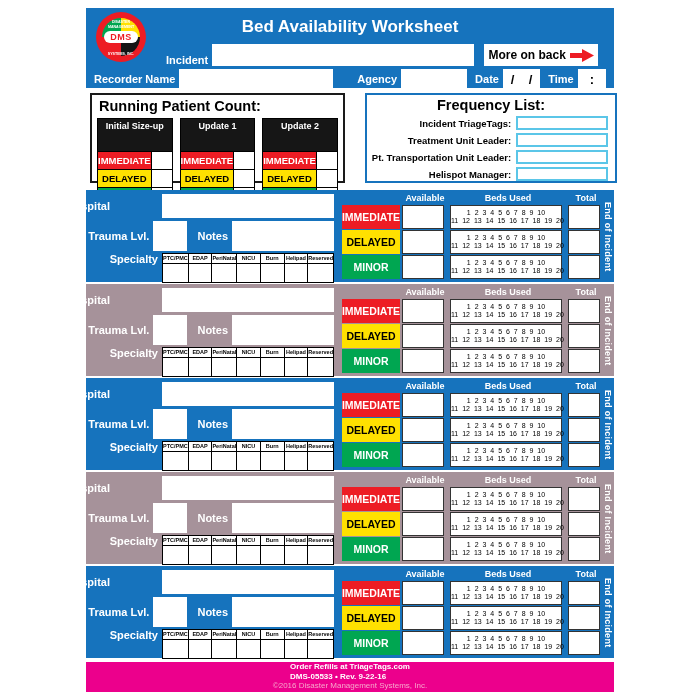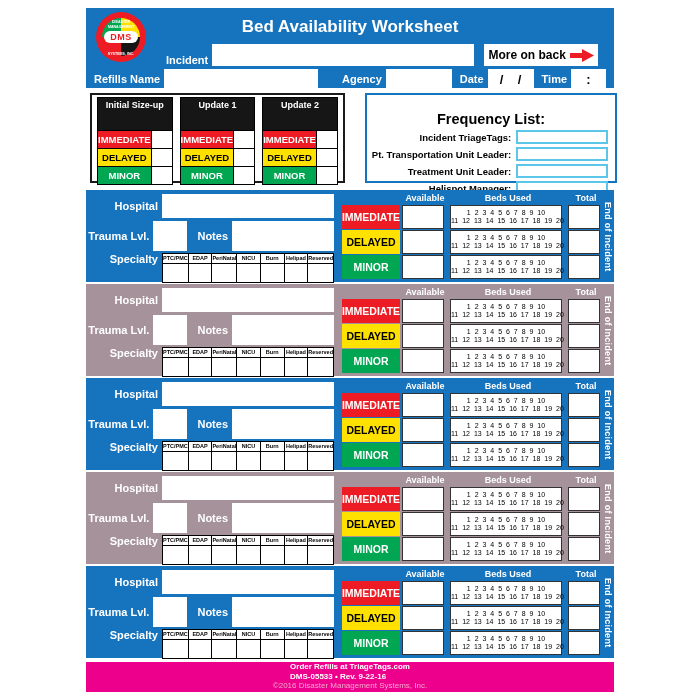--- a/index.html
+++ b/index.html
@@ -33,32 +33,32 @@
   .rpc-table { flex:1; border:1px solid #000; }
   .rpc-head { background:#161616; color:#fff; font-weight:bold; font-size:9px; text-align:center; line-height:15px; height:32px; white-space:nowrap; }
   .rpc-row { display:flex; height:18px; border-top:1px solid #000; }
   .chip { display:flex; align-items:center; justify-content:center; font-weight:bold; }
   .rpc-row .chip { flex:1; font-size:9.5px; }
   .rpc-cell { width:21px; background:#fff; border-left:1px solid #000; }
   .chip-0 { background:var(--red,#ED1C24); color:#fff; }
   .chip-1 { background:var(--yellow,#FFE100); color:#000; }
   .chip-2 { background:var(--green,#00A651); color:#fff; }
 
-  .freq-box { flex:1; border:2px solid var(--blue,#1673BD); margin-left:20px; margin-right:2px; padding:15px 5px; }
+  .freq-box { flex:1; border:2px solid var(--blue,#1673BD); margin-left:20px; margin-right:2px; padding:1px 5px; }
   .freq-title { text-align:center; font-weight:bold; font-size:14.5px; margin:1px 0 3px; }
   .freq-row { display:flex; align-items:center; justify-content:flex-end; gap:5px; margin:0 2px 3px 0; }
   .freq-label { font-weight:bold; font-size:9.5px; text-align:right; white-space:nowrap; }
   .freq-input { width:92px; height:14px; border:2px solid var(--cyan,#5BC6E8); background:#fff; }
 
   
   .hblock { height:92px; margin-top:2px; display:flex; position:relative; }
   .hblock.blue { background:var(--blue,#1673BD); }
   .hblock.mauve { background:var(--mauve,#A6929A); }
   .hb-left { width:250px; padding-top:4px; }
-  .hb-row { display:flex; align-items:center; justify-content:flex-end; }
+  .hb-row { display:flex; align-items:center; justify-content:flex-end;gap:48px; }
   .hb-label { color:#fff; font-weight:bold; font-size:11px; margin-right:4px; white-space:nowrap; }
   .hosp-input { width:172px; height:24px; background:#fff; border:none; margin-right:2px; }
   .hb-row2 { margin-top:2px; height:32px; display:flex; align-items:center; justify-content:flex-end; }
   .trauma-box { width:34px; height:30px; background:#fff; margin-right:10px; }
   .notes-box { width:102px; height:30px; background:#fff; border:none; margin-right:2px; }
   .hb-row3 { margin-top:1px; display:flex; align-items:flex-start; justify-content:flex-end; }
   .spec-table { display:flex; width:172px; margin-right:2px; }
   .spec-col { flex:1; margin-left:-1px; }
   .spec-col:first-child { margin-left:0; }
   .spec-head { height:11px; background:#fff; border:1px solid #000; font-size:5.5px; font-weight:bold; text-align:center; line-height:9px; white-space:nowrap; overflow:hidden; color:#000; }
@@ -102,33 +102,34 @@
       <span class="incident-label">Incident</span>
       <input type="text" class="incident-input" style="">
       <div class="more-back">
         <span>More on back</span>
         <svg width="24" height="13" viewBox="0 0 24 13">
             <polygon points="0,4 12,4 12,0 24,6.5 12,13 12,9 0,9" fill="#ED1C24"></polygon>
           </svg>
       </div>
     </div>
     <div class="recorder-row">
-      <span>Refills Name</span>
+      <span>Recorder Name</span>
       <input type="text" class="recorder-input" style="">
       <span style="margin-left:20px">Agency</span>
       <input type="text" class="agency-input" style="">
       <span style="margin-left:4px">Date</span>
       <div class="mark-box date-box">/    /</div>
       <span style="margin-left:4px">Time</span>
       <div class="mark-box time-box">:</div>
     </div>
   </div>
 
   <div class="counts">
     <div class="rpc-box">
+      <div class="rpc-title">Running Patient Count:</div>
       <div class="rpc-tables">
           <div class="rpc-table">
             <div class="rpc-head">Initial Size-up</div>
             <div class="rpc-row">
               <div class="chip chip-0">IMMEDIATE</div>
               <div class="rpc-cell"></div>
             </div>
             <div class="rpc-row">
               <div class="chip chip-1">DELAYED</div>
               <div class="rpc-cell"></div>
@@ -171,25 +172,25 @@
         </div>
     </div>
     <div class="freq-box">
       <div class="freq-title">Frequency List:</div>
       <div>
           <div class="freq-row">
             <span class="freq-label">Incident TriageTags:</span>
             <input type="text" class="freq-input" style="">
           </div>
           <div class="freq-row">
+            <span class="freq-label">Treatment Unit Leader:</span>
+            <input type="text" class="freq-input" style="">
+          </div>
+          <div class="freq-row">
             <span class="freq-label">Pt. Transportation Unit Leader:</span>
-            <input type="text" class="freq-input" style="">
-          </div>
-          <div class="freq-row">
-            <span class="freq-label">Treatment Unit Leader:</span>
             <input type="text" class="freq-input" style="">
           </div>
           <div class="freq-row">
             <span class="freq-label">Helispot Manager:</span>
             <input type="text" class="freq-input" style="">
           </div>
         </div>
     </div>
   </div>
 

